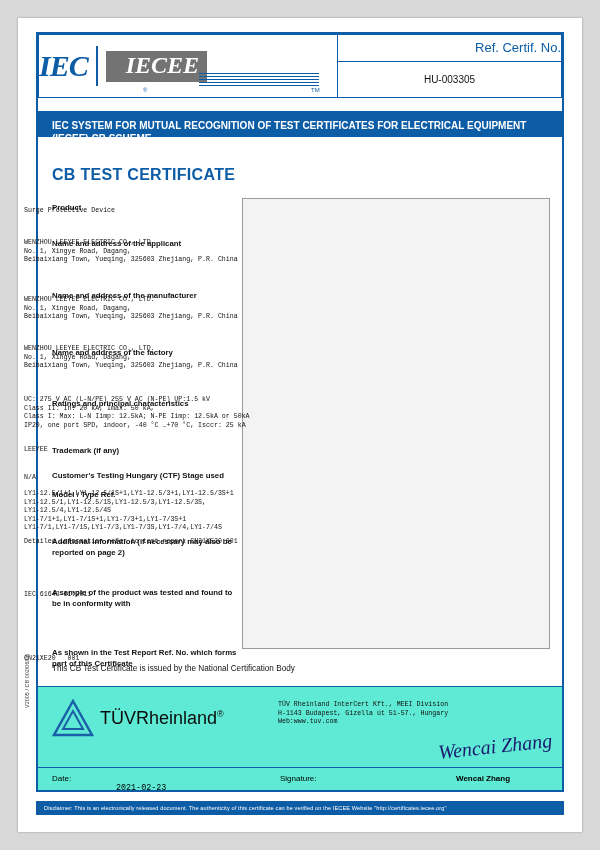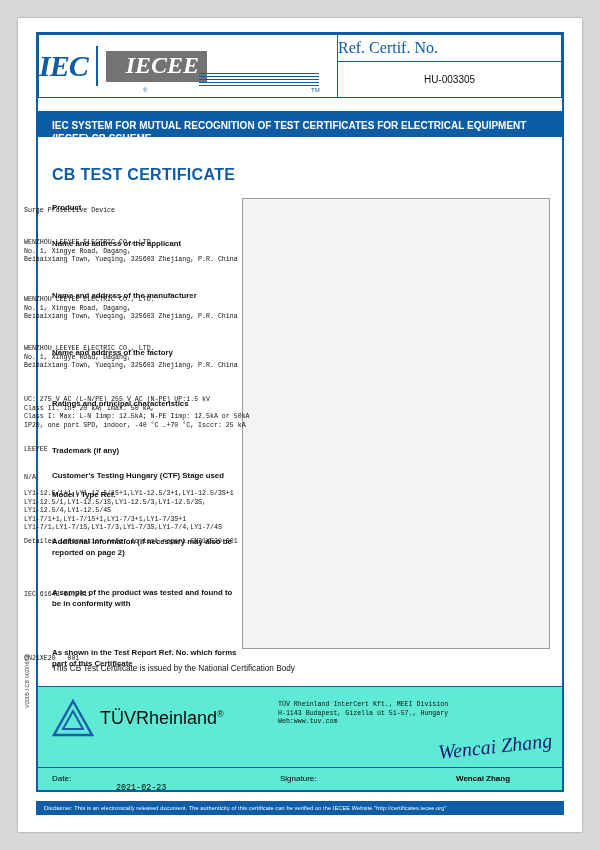--- a/index.html
+++ b/index.html
@@ -66,23 +66,22 @@
   .mark-r{position:absolute;left:104px;bottom:4px;font-size:6px;color:#0d5ca6;}
   .mark-tm{position:absolute;left:272px;bottom:4px;font-size:6px;color:#0d5ca6;}
 
   .hdr-ref{
     width:224px;height:64px;margin-left:0;
     border:1px solid #0d5ca6;border-left:none;
     box-sizing:border-box;
   }
   .ref-title{
     height:26px;line-height:26px;
-    text-align:left;font-size:16px;color:#0d5ca6;
+    text-align:right;font-size:13px;color:#0d5ca6;
     border-bottom:1px solid #0d5ca6;
-    font-family:Liberation Serif, serif;
   }
   .ref-val{
     height:36px;line-height:36px;
     text-align:center;font-size:10px;color:#111;
     font-family:"Liberation Sans", sans-serif;
   }
   
   .banner{
     position:absolute;left:20px;top:93px;
     width:524px;height:26px;

